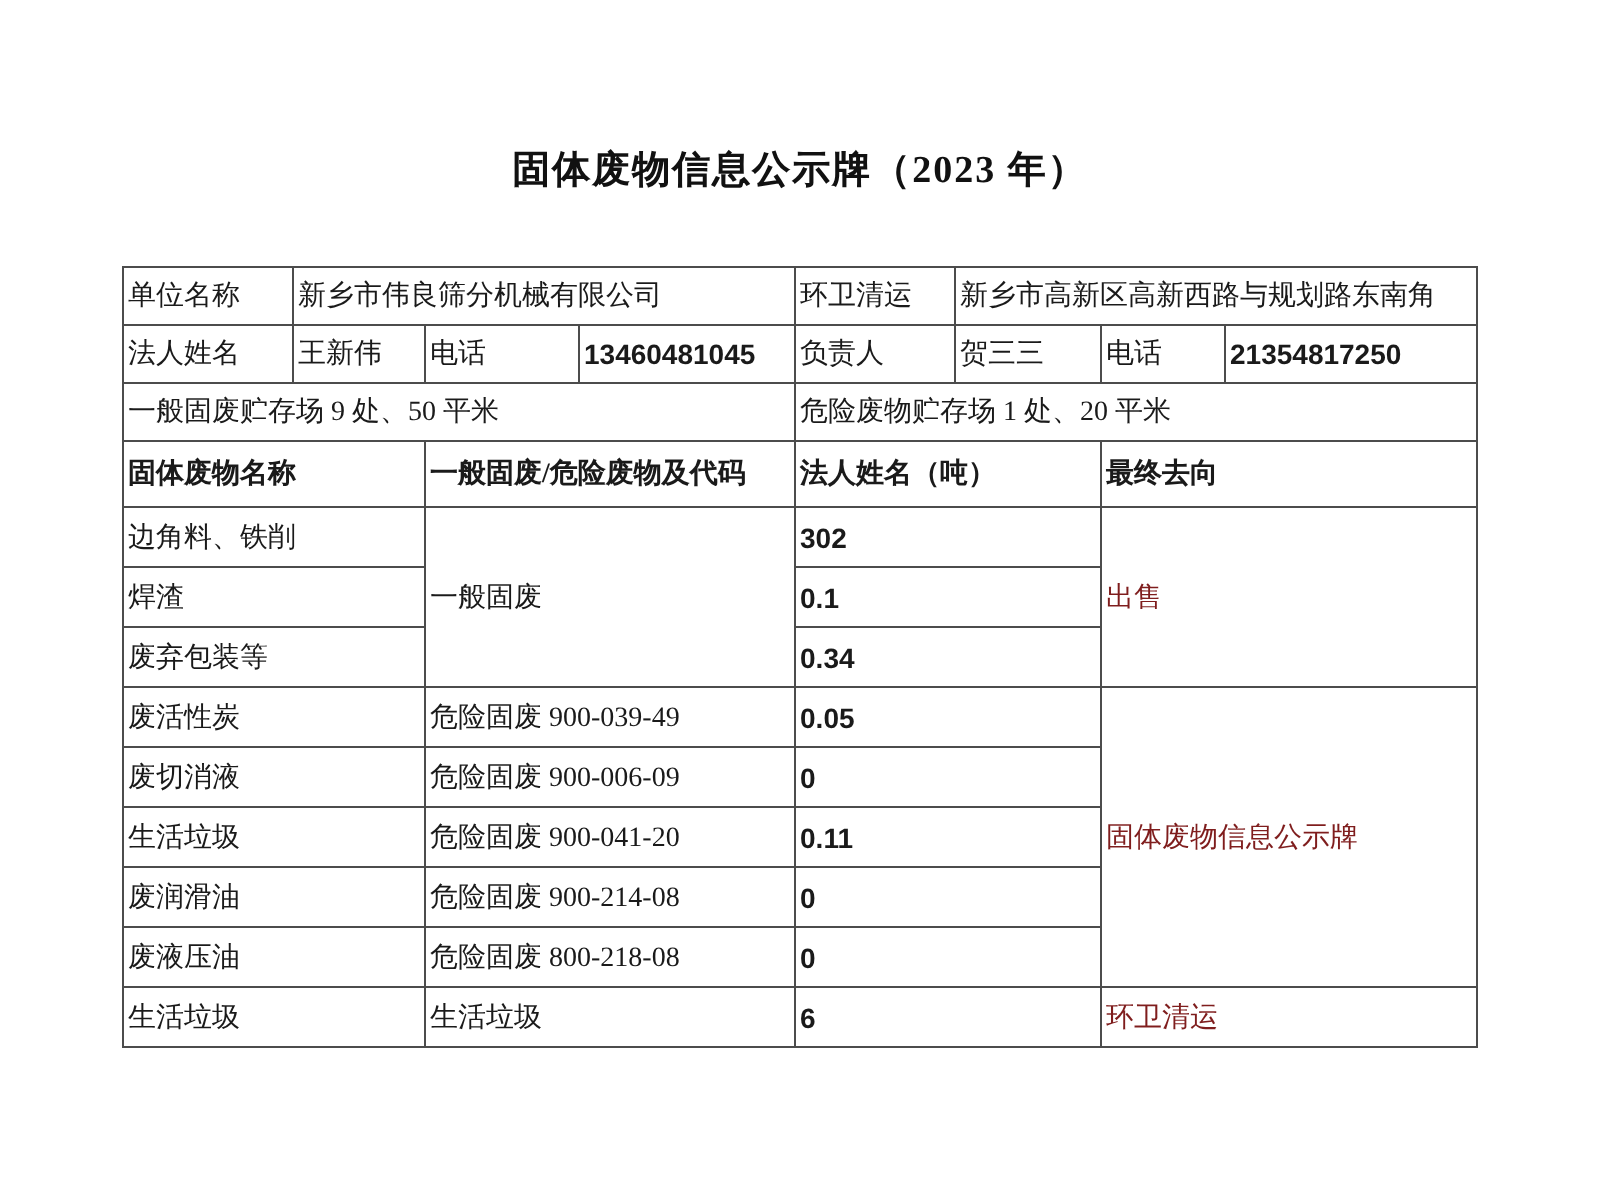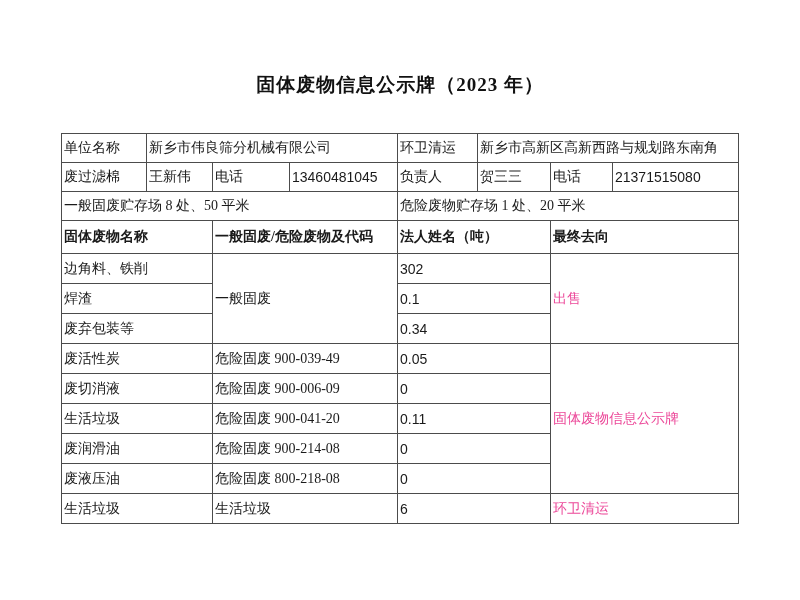--- a/index.html
+++ b/index.html
@@ -38,26 +38,26 @@
   table.waste-table td {
     border: 1px solid #4c4c4c;
     vertical-align: middle;
     font-size: 14px;
     padding: 0 2px;
     overflow: hidden;
     white-space: nowrap;
   }
   .num {
     font-family: "Liberation Sans", sans-serif;
-    font-weight: 400;
+    font-weight: 700;
     font-size: 13px;
     margin-top: 22px;
   }
   .blue {
-    color: #ec4899;
+    color: #7f1d1d;
   }
   .r-std  { height: 29px; }
   .r-head { height: 33px; font-weight: bold; }
   .r-data { height: 30px; }
 </style>
 </head>
 <body>
 
 <div class="page">
 
@@ -77,32 +77,32 @@
 
     <tbody>
         <tr class="r-std">
       <td>单位名称</td>
       <td colspan="3">新乡市伟良筛分机械有限公司</td>
       <td>环卫清运</td>
       <td colspan="3">新乡市高新区高新西路与规划路东南角</td>
     </tr>
 
     <tr class="r-std">
-      <td>废过滤棉</td>
+      <td>法人姓名</td>
       <td>王新伟</td>
       <td>电话</td>
       <td class="num">13460481045</td>
       <td>负责人</td>
       <td>贺三三</td>
       <td>电话</td>
-      <td class="num">21371515080</td>
+      <td class="num">21354817250</td>
     </tr>
 
     <tr class="r-std">
-      <td colspan="4">一般固废贮存场 8 处、50 平米</td>
+      <td colspan="4">一般固废贮存场 9 处、50 平米</td>
       <td colspan="4">危险废物贮存场 1 处、20 平米</td>
     </tr>
 
     <tr class="r-head">
       <td colspan="2">固体废物名称</td>
       <td colspan="2">一般固废/危险废物及代码</td>
       <td colspan="2">法人姓名（吨）</td>
       <td colspan="2">最终去向</td>
     </tr>
 

